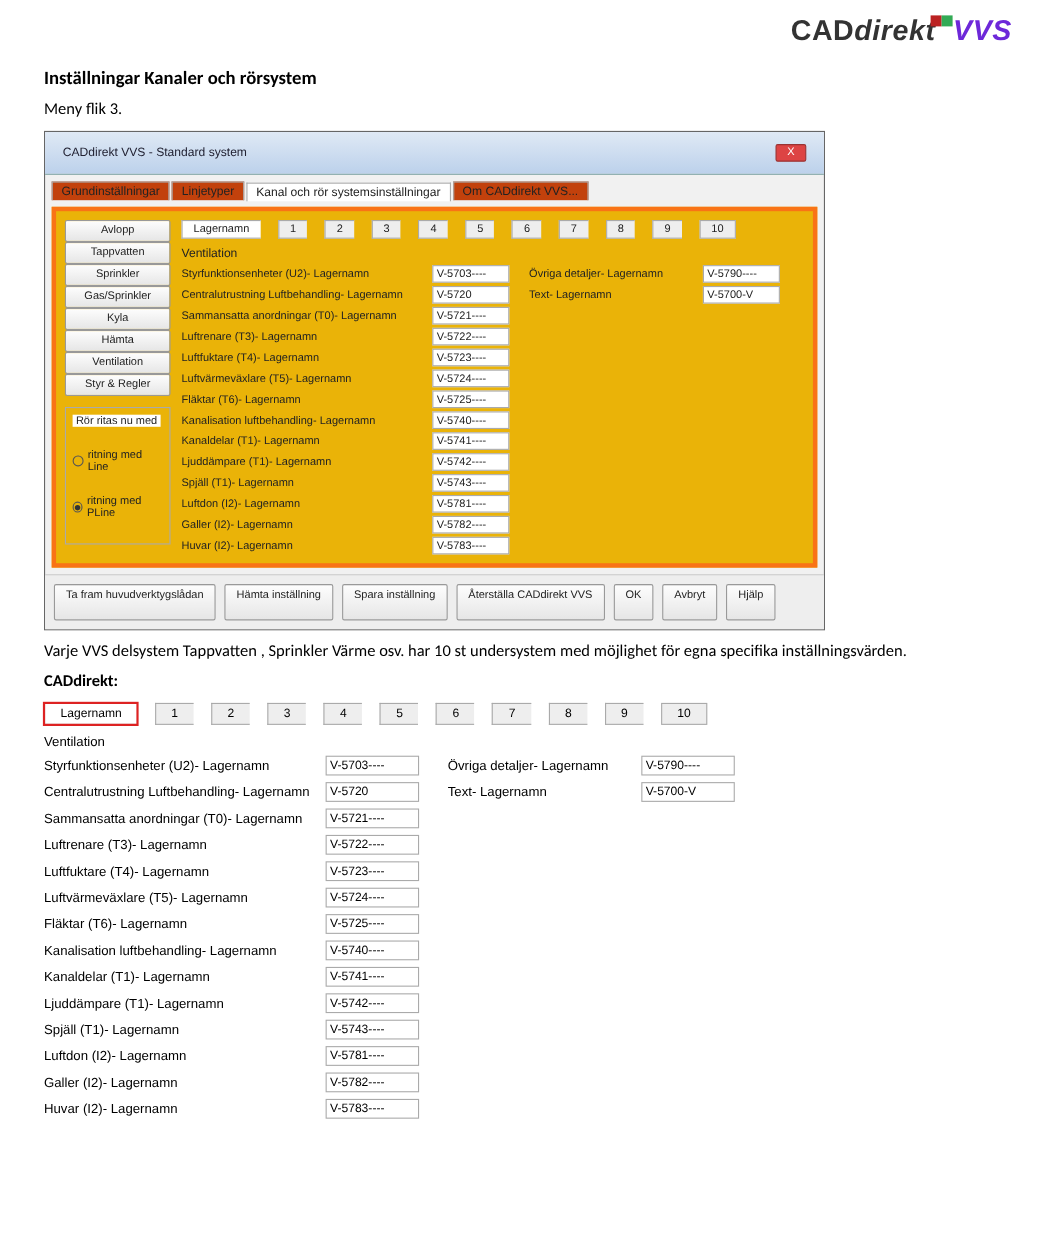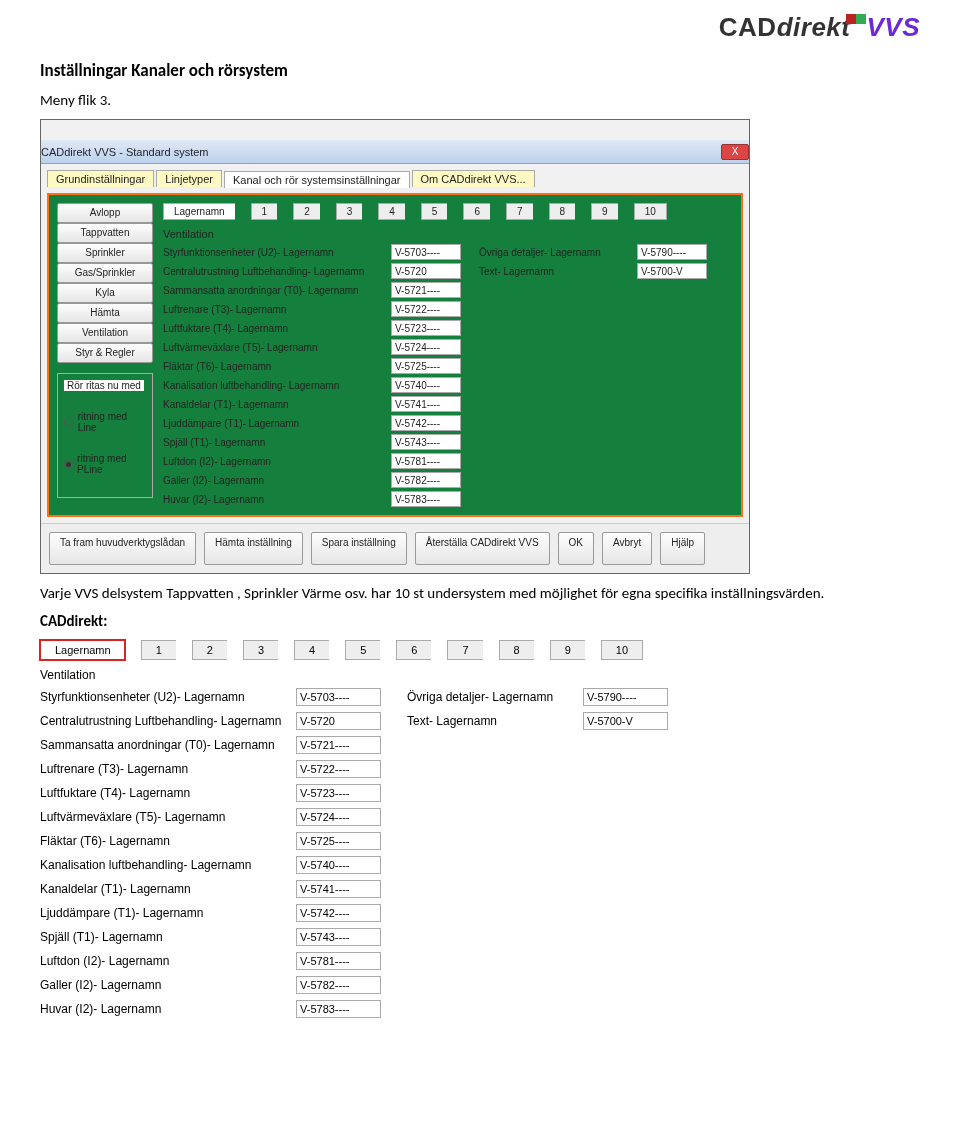--- a/index.html
+++ b/index.html
@@ -17,28 +17,28 @@
   .logo .direkt { color: #333; font-style: italic; }
   .logo .vvs { color: #6d28d9; font-style: italic; }
   .logo .dot { display:inline-block; width:10px; height:10px; background:#b22; position:relative; top:-12px; margin-left:-4px; }
   .logo .dot2 { display:inline-block; width:10px; height:10px; background:#3a5; position:relative; top:-12px; }
 
   h2.doc-h { font-family: Calibri, Arial, sans-serif; font-weight: 700; font-size: 17px; margin: 40px 0 4px 0; }
   p.doc-p { font-family: Calibri, Arial, sans-serif; font-size: 15px; margin: 10px 0; }
 
   
   .dialog { width: 710px; border: 1px solid #666; background: #f1f1f1; font-family: "Segoe UI", Tahoma, sans-serif; font-size: 11px; color:#222; }
-  .titlebar { height: 24px; background: linear-gradient(#dfe9f5,#bcd1eb); border-bottom:1px solid #8aa; display:flex; align-items:center; padding:0 0;margin-top:20px; }
+  .titlebar { height: 39px; background: linear-gradient(#dfe9f5,#bcd1eb); border-bottom:1px solid #8aa; display:flex; align-items:center; padding:0 16px; }
   .titlebar .ttl { flex:1; font-size:11px; color:#223; }
   .closebox { width:28px; height:16px; background:#d44; border:1px solid #933; border-radius:2px; color:#fff; font-size:10px; line-height:14px; text-align:center; }
   .client { padding: 6px; }
   .tabs-outer { display:flex; gap:2px; margin-bottom:6px; }
-  .tab-o { background:#fef9c3; border:1px solid #aaa; border-bottom:none; padding:2px 8px; font-size:11px; }
+  .tab-o { background:#c2410c; border:1px solid #aaa; border-bottom:none; padding:2px 8px; font-size:11px; }
   .tab-o.active { background:#fff; font-weight:normal; position:relative; top:1px; }
-  .tabbody { background:#15803d; border:2px solid #f97316; padding:8px; }
+  .tabbody { background:#eab308; border:4px solid #f97316; padding:8px; }
 
   .layout { display:flex; gap:10px; }
   .sidecol { display:flex; flex-direction:column; gap:4px; width:96px; }
   .btnside { height:20px; font-size:10px; border:1px solid #999; background:linear-gradient(#fdfdfd,#e6e6e6); border-radius:2px; text-align:center; line-height:18px; cursor:pointer; }
   .grpbox { border:1px solid #aaa; padding:6px 6px 2px 6px; margin-top:6px; font-size:10px; }
   .grpbox .lbl { font-size:10px; margin-top:-12px; background:#fff; display:inline-block; padding:0 3px; }
   .radio-row { display:flex; align-items:center; gap:4px; font-size:10px; margin:20px 0; }
   .radiodot { width:10px;height:10px;border:1px solid #555;border-radius:50%; display:inline-flex; align-items:center; justify-content:center; }
   .radiodot.sel::after { content:""; width:5px; height:5px; background:#333; border-radius:50%; }
 

